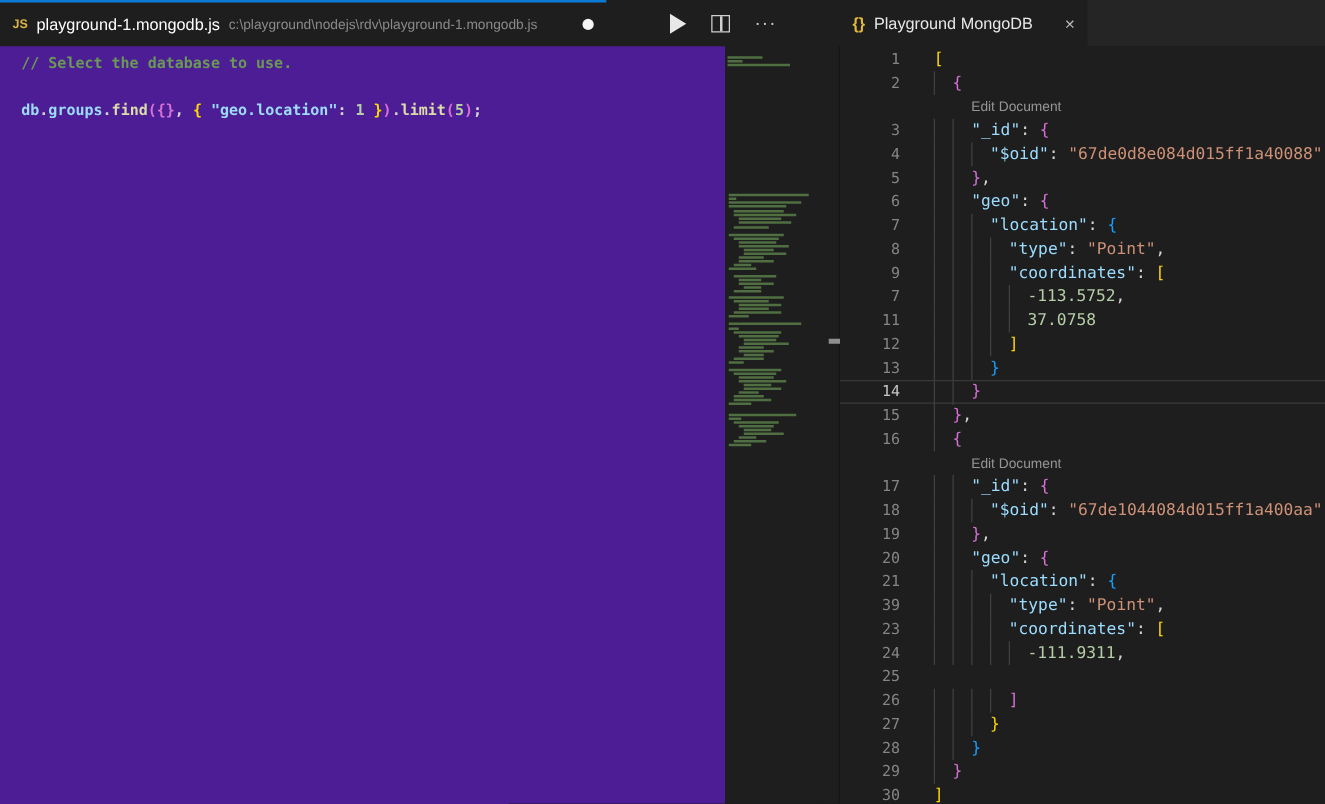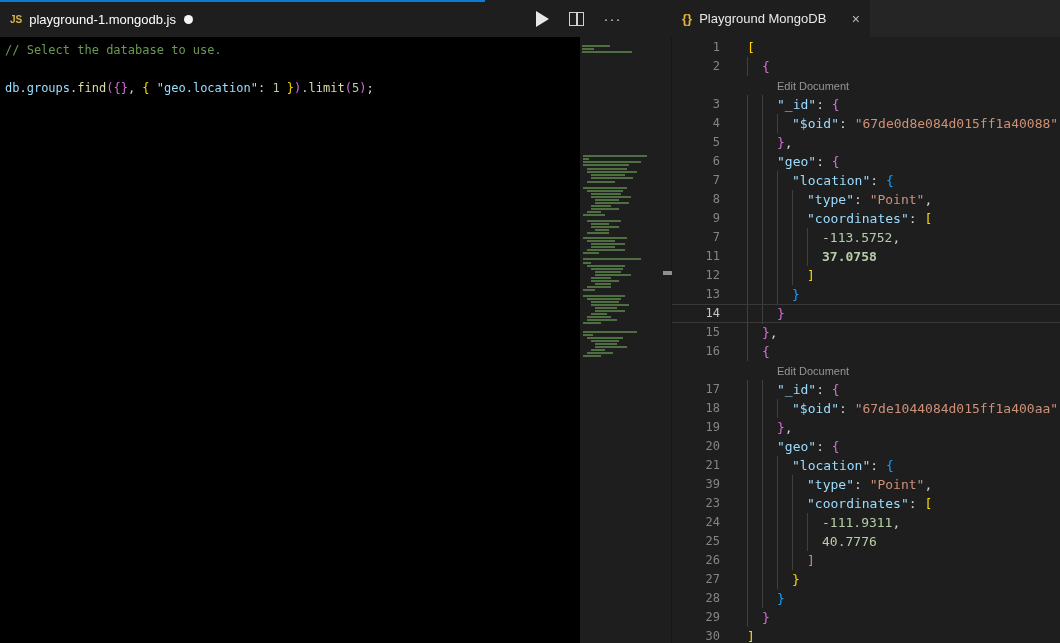--- a/index.html
+++ b/index.html
@@ -32,22 +32,22 @@
   .split-icon { width:15px; height:14px; border:1.5px solid #d0d0d0; position:relative; cursor:pointer; }
   .split-icon::after { content:""; position:absolute; left:50%; top:0; width:1.5px; height:100%; background:#d0d0d0; }
   .more-icon { color:#d0d0d0; font-size:15px; letter-spacing:1px; cursor:pointer; line-height:10px; }
 
   #tab-result { width:198px; background:#1e1e1e; color:#e8e8e8; font-size:13px; }
   .braces-icon { color:#e2b73d; font-weight:bold; font-size:13px; margin-right:7px; }
   .close-icon { color:#bbbbbb; margin-left:auto; font-size:14px; cursor:pointer; }
 
   
   #editor-left { position:absolute; left:0; top:37px; width:580px; height:606px;
-                 background:#000000; padding:4px 0 0 5px;
-                 font-family:"DejaVu Sans Mono", monospace; font-size:12px; }
+                 background:#4c1d95; padding:4px 0 0 17px;
+                 font-family:"DejaVu Sans Mono", monospace; font-size:12px;font-weight:bold; }
   #editor-left .cline { height:19px; line-height:19px; white-space:pre; }
 
   
   #minimap { position:absolute; left:580px; top:37px; width:75px; height:606px; background:#1e1e1e; }
   .mm-mark { position:absolute; height:2px; background:rgba(106,153,85,0.65); }
   #scroll-strip { position:absolute; left:655px; top:37px; width:17px; height:606px; background:#1e1e1e; }
   #group-divider { position:absolute; left:671px; top:37px; width:1px; height:606px; background:#161616; }
   #divider-handle { position:absolute; left:663px; top:271px; width:17px; height:4px;
                     background:#8f8f8f; cursor:col-resize; }
 
@@ -66,20 +66,21 @@
 </style>
 </head>
 <body>
 
 <div id="stage">
 
   <div class="tabbar" id="tabbar-left">
     <div class="tab" id="tab-file">
       <span class="js-badge">JS</span>
       <span class="file-name">playground-1.mongodb.js</span>
+      <span class="file-path">c:\playground\nodejs\rdv\playground-1.mongodb.js</span>
       <span class="dirty-dot"></span>
     </div>
     <div id="editor-actions">
       <div class="play-icon"></div>
       <div class="split-icon"></div>
       <div class="more-icon">···</div>
     </div>
   </div>
 
   <div class="tabbar" id="tabbar-right">
@@ -202,21 +203,21 @@
       <div class="rrow">
         <div class="num">9</div>
         <div class="code"><div class="guide" style="left: 0px;"></div><div class="guide" style="left: 15px;"></div><div class="guide" style="left: 30px;"></div><div class="guide" style="left: 45px;"></div><span style="padding-left: 60px; position: relative;"><span style="color: rgb(156, 220, 254);">"coordinates"</span><span style="color: rgb(212, 212, 212);">: </span><span style="color: rgb(255, 215, 0);">[</span></span></div>
       </div>
       <div class="rrow">
         <div class="num">7</div>
         <div class="code"><div class="guide" style="left: 0px;"></div><div class="guide" style="left: 15px;"></div><div class="guide" style="left: 30px;"></div><div class="guide" style="left: 45px;"></div><div class="guide" style="left: 60px;"></div><span style="padding-left: 75px; position: relative;"><span style="color: rgb(181, 206, 168);">-113.5752</span><span style="color: rgb(212, 212, 212);">,</span></span></div>
       </div>
       <div class="rrow">
         <div class="num">11</div>
-        <div class="code"><div class="guide" style="left: 0px;"></div><div class="guide" style="left: 15px;"></div><div class="guide" style="left: 30px;"></div><div class="guide" style="left: 45px;"></div><div class="guide" style="left: 60px;"></div><span style="padding-left: 75px; position: relative; font-weight: bold;"><span style="color: rgb(181, 206, 168);">37.0758</span></span></div>
+        <div class="code"><div class="guide" style="left: 0px;"></div><div class="guide" style="left: 15px;"></div><div class="guide" style="left: 30px;"></div><div class="guide" style="left: 45px;"></div><div class="guide" style="left: 60px;"></div><span style="padding-left: 75px; position: relative;"><span style="color: rgb(181, 206, 168);">37.0758</span></span></div>
       </div>
       <div class="rrow">
         <div class="num">12</div>
         <div class="code"><div class="guide" style="left: 0px;"></div><div class="guide" style="left: 15px;"></div><div class="guide" style="left: 30px;"></div><div class="guide" style="left: 45px;"></div><span style="padding-left: 60px; position: relative;"><span style="color: rgb(255, 215, 0);">]</span></span></div>
       </div>
       <div class="rrow">
         <div class="num">13</div>
         <div class="code"><div class="guide" style="left: 0px;"></div><div class="guide" style="left: 15px;"></div><div class="guide" style="left: 30px;"></div><span style="padding-left: 45px; position: relative;"><span style="color: rgb(23, 159, 255);">}</span></span></div>
       </div>
       <div class="rrow cur">
@@ -259,21 +260,20 @@
       <div class="rrow">
         <div class="num">23</div>
         <div class="code"><div class="guide" style="left: 0px;"></div><div class="guide" style="left: 15px;"></div><div class="guide" style="left: 30px;"></div><div class="guide" style="left: 45px;"></div><span style="padding-left: 60px; position: relative;"><span style="color: rgb(156, 220, 254);">"coordinates"</span><span style="color: rgb(212, 212, 212);">: </span><span style="color: rgb(255, 215, 0);">[</span></span></div>
       </div>
       <div class="rrow">
         <div class="num">24</div>
         <div class="code"><div class="guide" style="left: 0px;"></div><div class="guide" style="left: 15px;"></div><div class="guide" style="left: 30px;"></div><div class="guide" style="left: 45px;"></div><div class="guide" style="left: 60px;"></div><span style="padding-left: 75px; position: relative;"><span style="color: rgb(181, 206, 168);">-111.9311</span><span style="color: rgb(212, 212, 212);">,</span></span></div>
       </div>
       <div class="rrow">
         <div class="num">25</div>
-        <div class="code"><div class="guide" style="left: 0px;"></div><div class="guide" style="left: 15px;"></div><div class="guide" style="left: 30px;"></div><div class="guide" style="left: 45px;"></div><div class="guide" style="left: 60px;"></div><span style="padding-left: 75px; position: relative;"><span style="color: rgb(181, 206, 168);">40.7776</span></span></div>
       </div>
       <div class="rrow">
         <div class="num">26</div>
         <div class="code"><div class="guide" style="left: 0px;"></div><div class="guide" style="left: 15px;"></div><div class="guide" style="left: 30px;"></div><div class="guide" style="left: 45px;"></div><span style="padding-left: 60px; position: relative;"><span style="color: rgb(214, 112, 214);">]</span></span></div>
       </div>
       <div class="rrow">
         <div class="num">27</div>
         <div class="code"><div class="guide" style="left: 0px;"></div><div class="guide" style="left: 15px;"></div><div class="guide" style="left: 30px;"></div><span style="padding-left: 45px; position: relative;"><span style="color: rgb(255, 215, 0);">}</span></span></div>
       </div>
       <div class="rrow">

